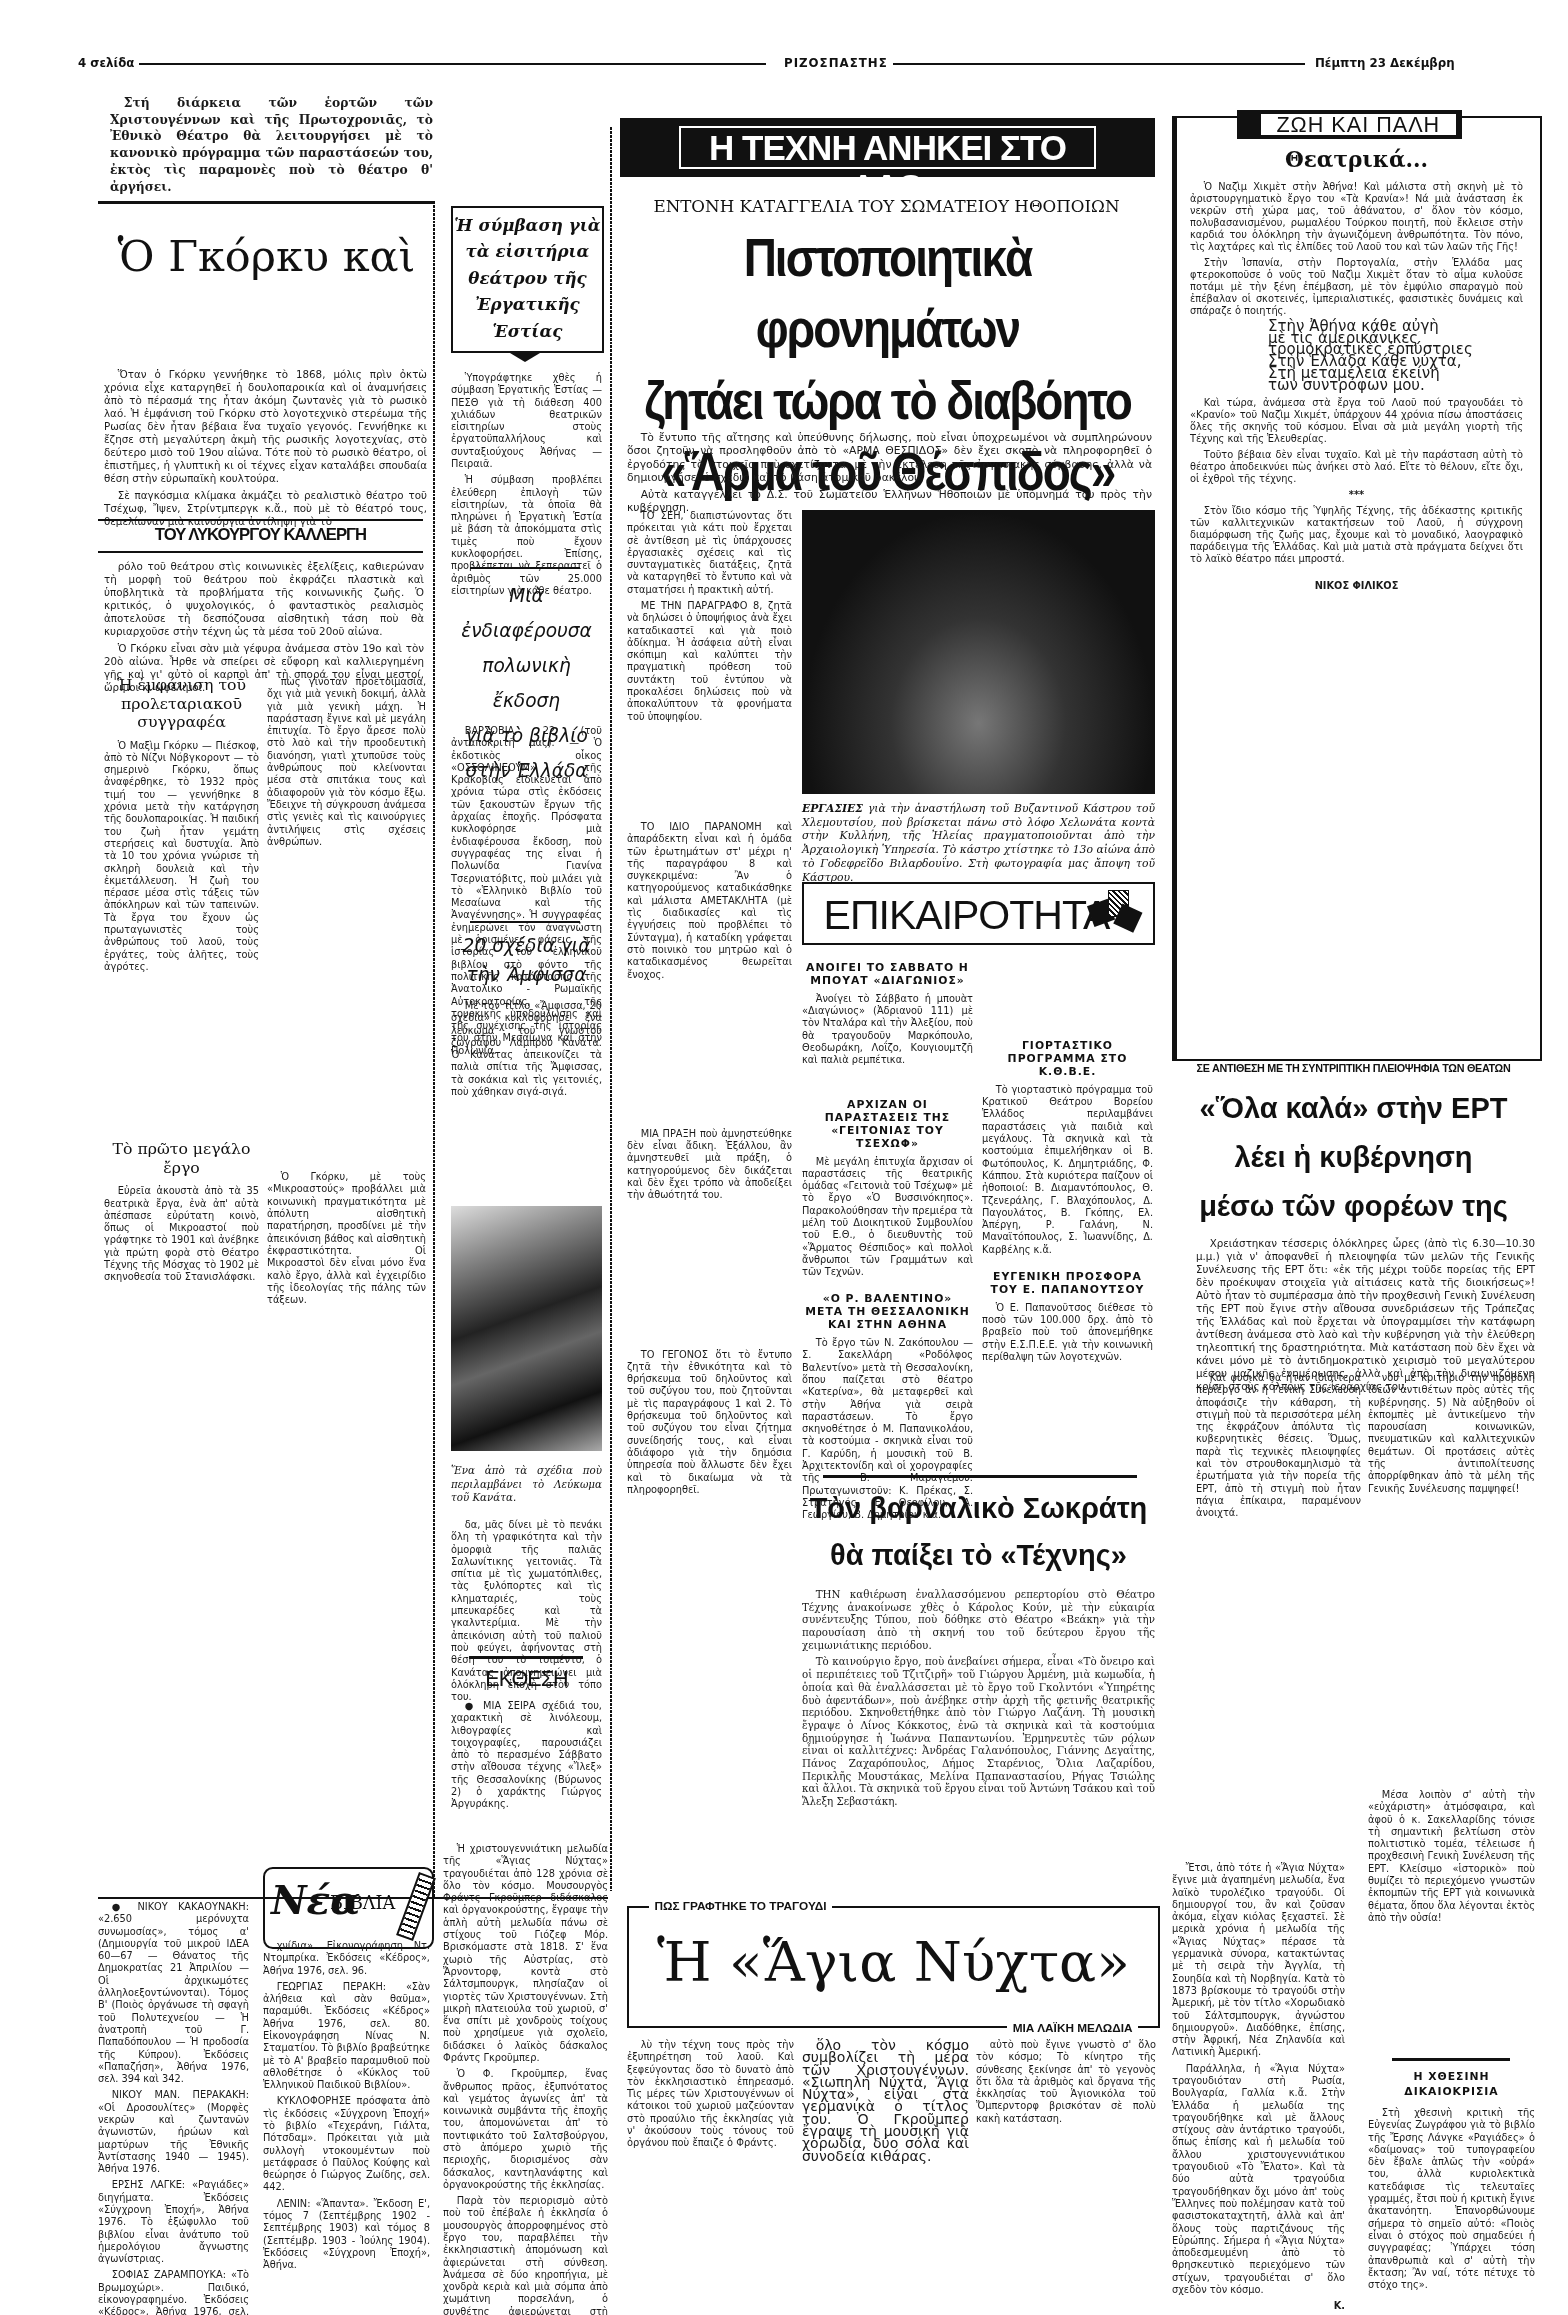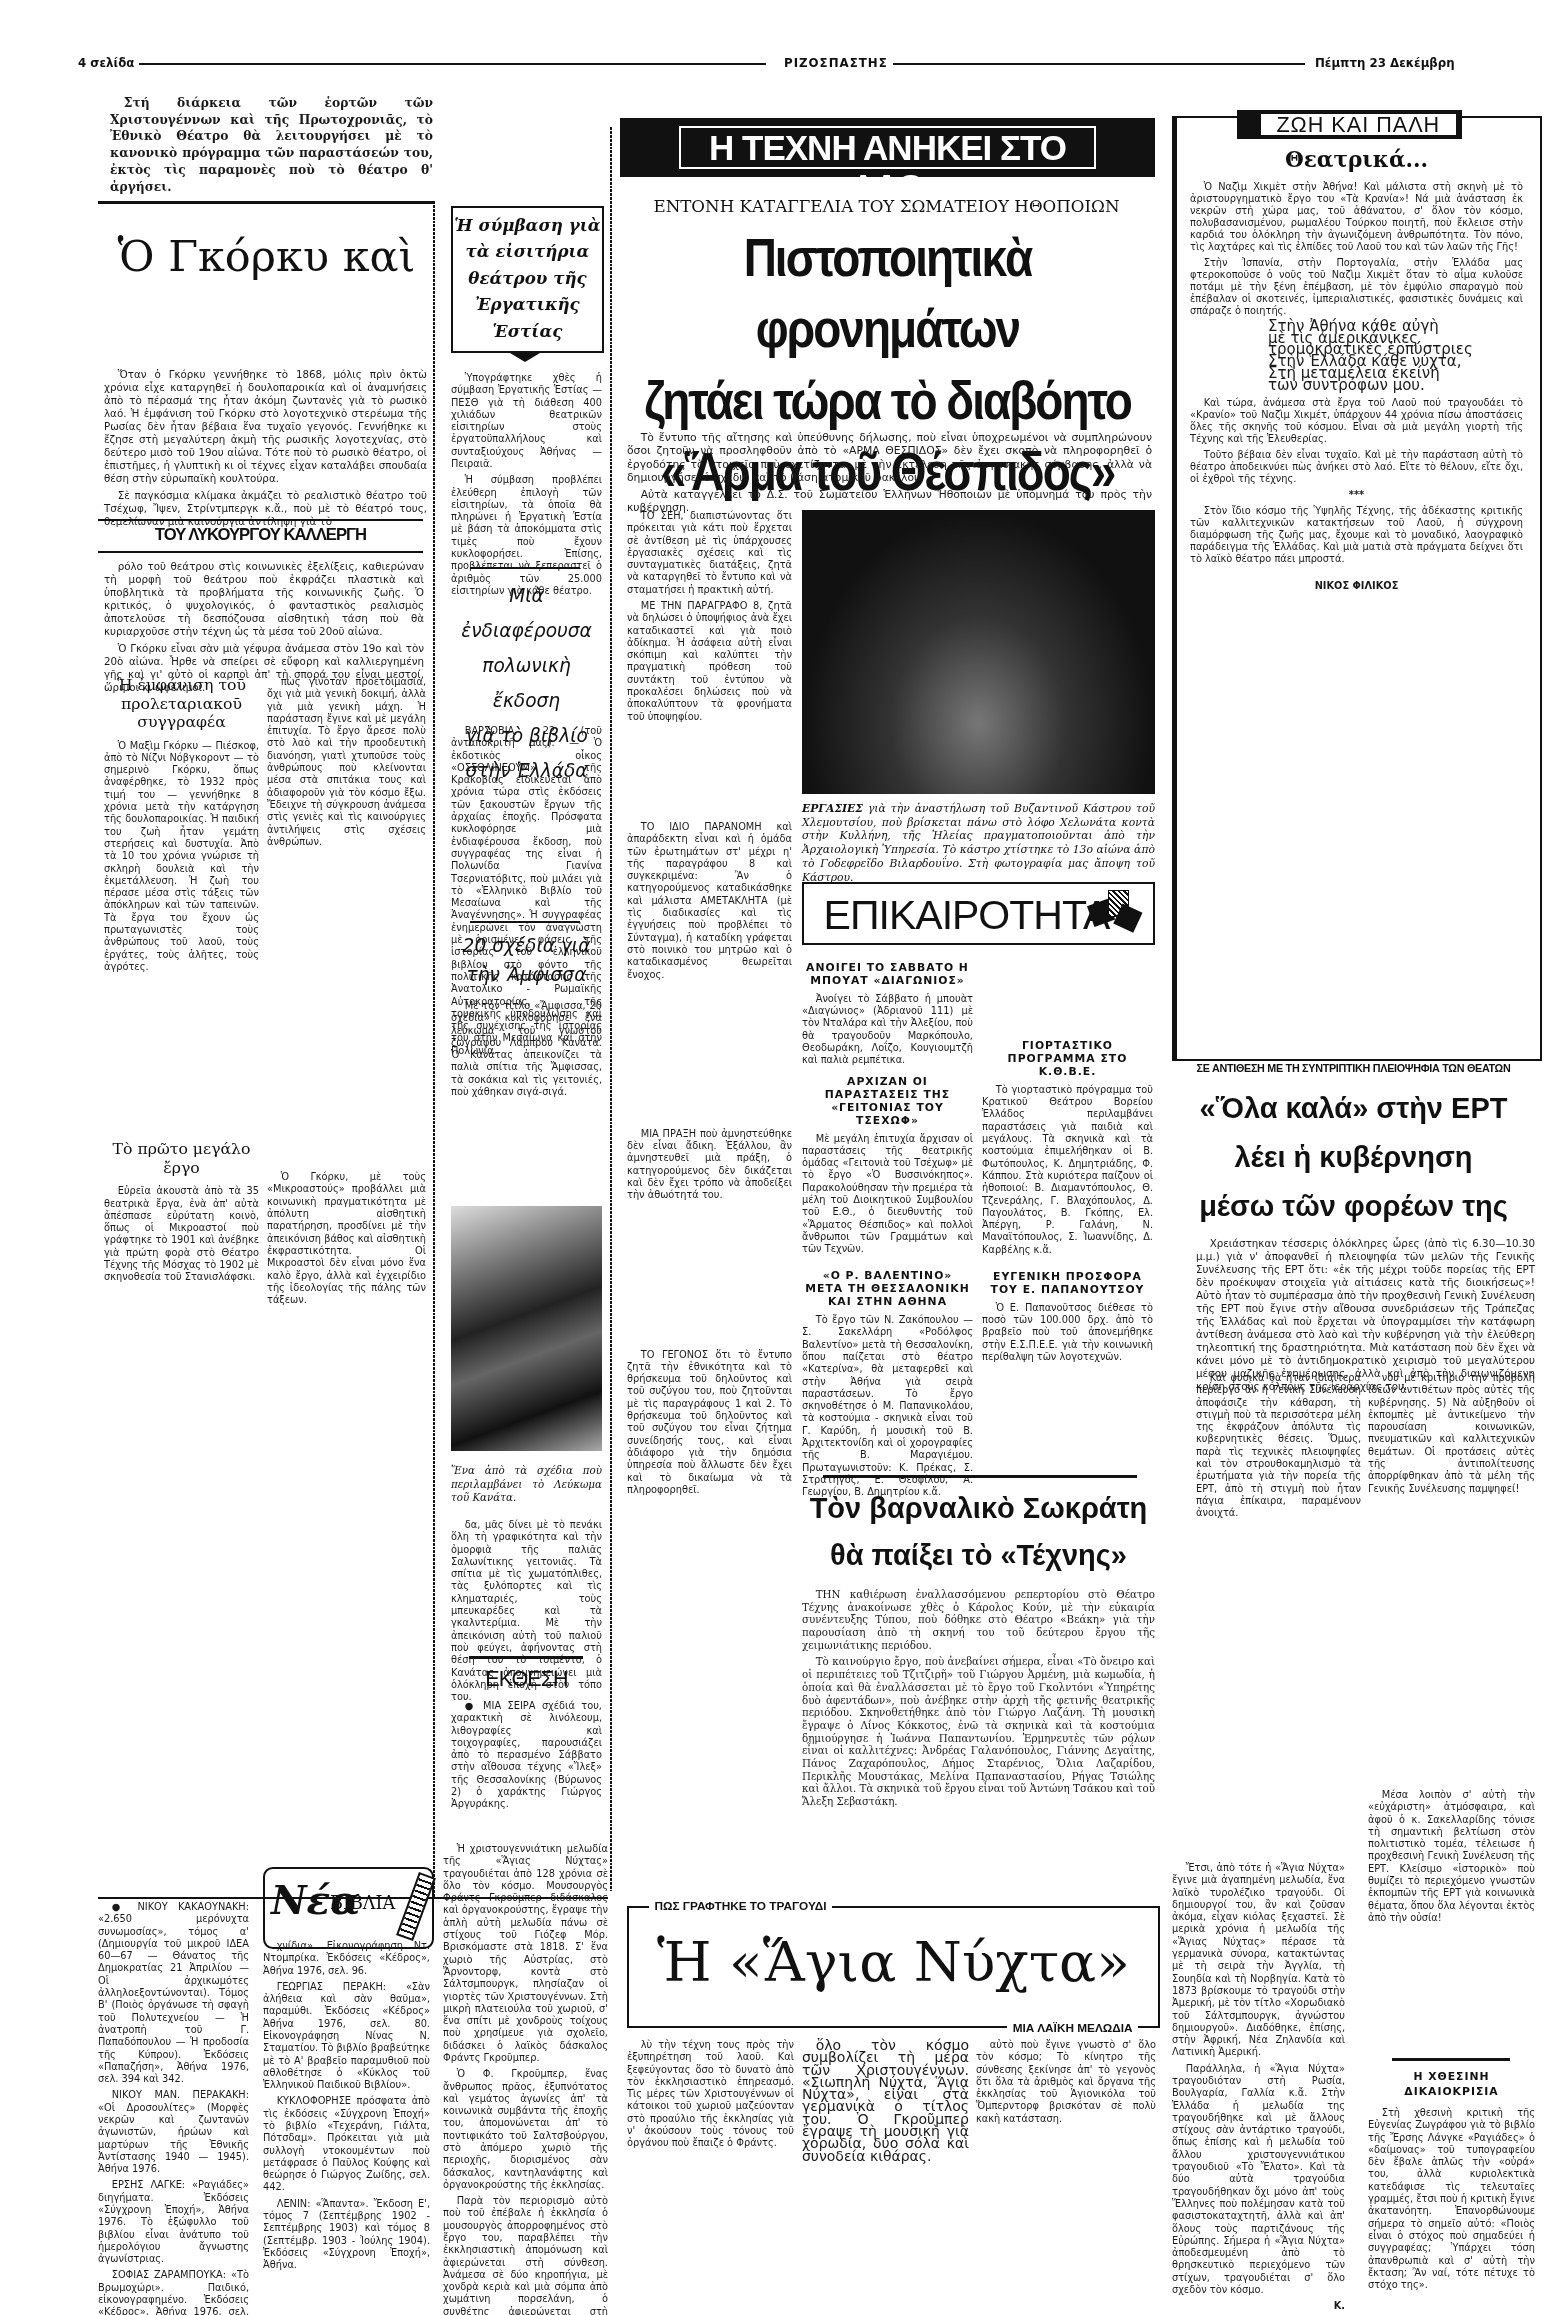--- a/index.html
+++ b/index.html
@@ -160,21 +160,21 @@
     <div class="abs" style="left:23.5px;top:0;width:19.6px;height:25.5px;background:repeating-linear-gradient(45deg,#111 0 2px,#fff 2px 3.9px);border:1px solid #111;"></div>
     <div class="abs" style="left:33px;top:17.6px;width:21.6px;height:21.6px;background:#111;transform:rotate(25deg);"></div>
   </div>
 </div>
 
 <div class="abs" style="left:802px;top:961px;width:171px;">
   <div class="sub">ΑΝΟΙΓΕΙ ΤΟ ΣΑΒΒΑΤΟ Η ΜΠΟΥΑΤ «ΔΙΑΓΩΝΙΟΣ»</div>
   <div class="body-text" style="font-size:9.8px;line-height:12.3px;margin-top:5.9px;">
       <p>Ἀνοίγει τὸ Σάββατο ἡ μπουὰτ «Διαγώνιος» (Ἀδριανοῦ 111) μὲ τὸν Νταλάρα καὶ τὴν Ἀλεξίου, ποὺ θὰ τραγουδοῦν Μαρκόπουλο, Θεοδωράκη, Λοΐζο, Κουγιουμτζῆ καὶ παλιὰ ρεμπέτικα.</p>
     </div>
-  <div class="sub" style="margin-top:8px;">ΑΡΧΙΖΑΝ ΟΙ ΠΑΡΑΣΤΑΣΕΙΣ ΤΗΣ «ΓΕΙΤΟΝΙΑΣ ΤΟΥ ΤΣΕΧΩΦ»</div>
+  <div class="sub" style="margin-top:31px;">ΑΡΧΙΖΑΝ ΟΙ ΠΑΡΑΣΤΑΣΕΙΣ ΤΗΣ «ΓΕΙΤΟΝΙΑΣ ΤΟΥ ΤΣΕΧΩΦ»</div>
   <div class="body-text" style="font-size:9.8px;line-height:12.3px;margin-top:5.9px;">
       <p>Μὲ μεγάλη ἐπιτυχία ἄρχισαν οἱ παραστάσεις τῆς θεατρικῆς ὁμάδας «Γειτονιὰ τοῦ Τσέχωφ» μὲ τὸ ἔργο «Ὁ Βυσσινόκηπος». Παρακολούθησαν τὴν πρεμιέρα τὰ μέλη τοῦ Διοικητικοῦ Συμβουλίου τοῦ Ε.Θ., ὁ διευθυντὴς τοῦ «Ἅρματος Θέσπιδος» καὶ πολλοὶ ἄνθρωποι τῶν Γραμμάτων καὶ τῶν Τεχνῶν.</p>
     </div>
   <div class="sub" style="margin-top:13.7px;">«Ο Ρ. ΒΑΛΕΝΤΙΝΟ» ΜΕΤΑ ΤΗ ΘΕΣΣΑΛΟΝΙΚΗ ΚΑΙ ΣΤΗΝ ΑΘΗΝΑ</div>
   <div class="body-text" style="font-size:9.8px;line-height:12.3px;margin-top:5.9px;">
       <p>Τὸ ἔργο τῶν Ν. Ζακόπουλου — Σ. Σακελλάρη «Ροδόλφος Βαλεντίνο» μετὰ τὴ Θεσσαλονίκη, ὅπου παίζεται στὸ θέατρο «Κατερίνα», θὰ μεταφερθεῖ καὶ στὴν Ἀθήνα γιὰ σειρὰ παραστάσεων. Τὸ ἔργο σκηνοθέτησε ὁ Μ. Παπανικολάου, τὰ κοστούμια - σκηνικὰ εἶναι τοῦ Γ. Καρύδη, ἡ μουσικὴ τοῦ Β. Ἀρχιτεκτονίδη καὶ οἱ χορογραφίες τῆς Β. Μαραγιέμου. Πρωταγωνιστοῦν: Κ. Πρέκας, Σ. Στρατηγός, Ε. Θεοφίλου, Α. Γεωργίου, Β. Δημητρίου κ.ἄ.</p>
     </div>
 </div>
 <div class="abs" style="left:982px;top:961px;width:171px;">
   <div class="sub" style="margin-top:78px;">ΓΙΟΡΤΑΣΤΙΚΟ ΠΡΟΓΡΑΜΜΑ ΣΤΟ Κ.Θ.Β.Ε.</div>

